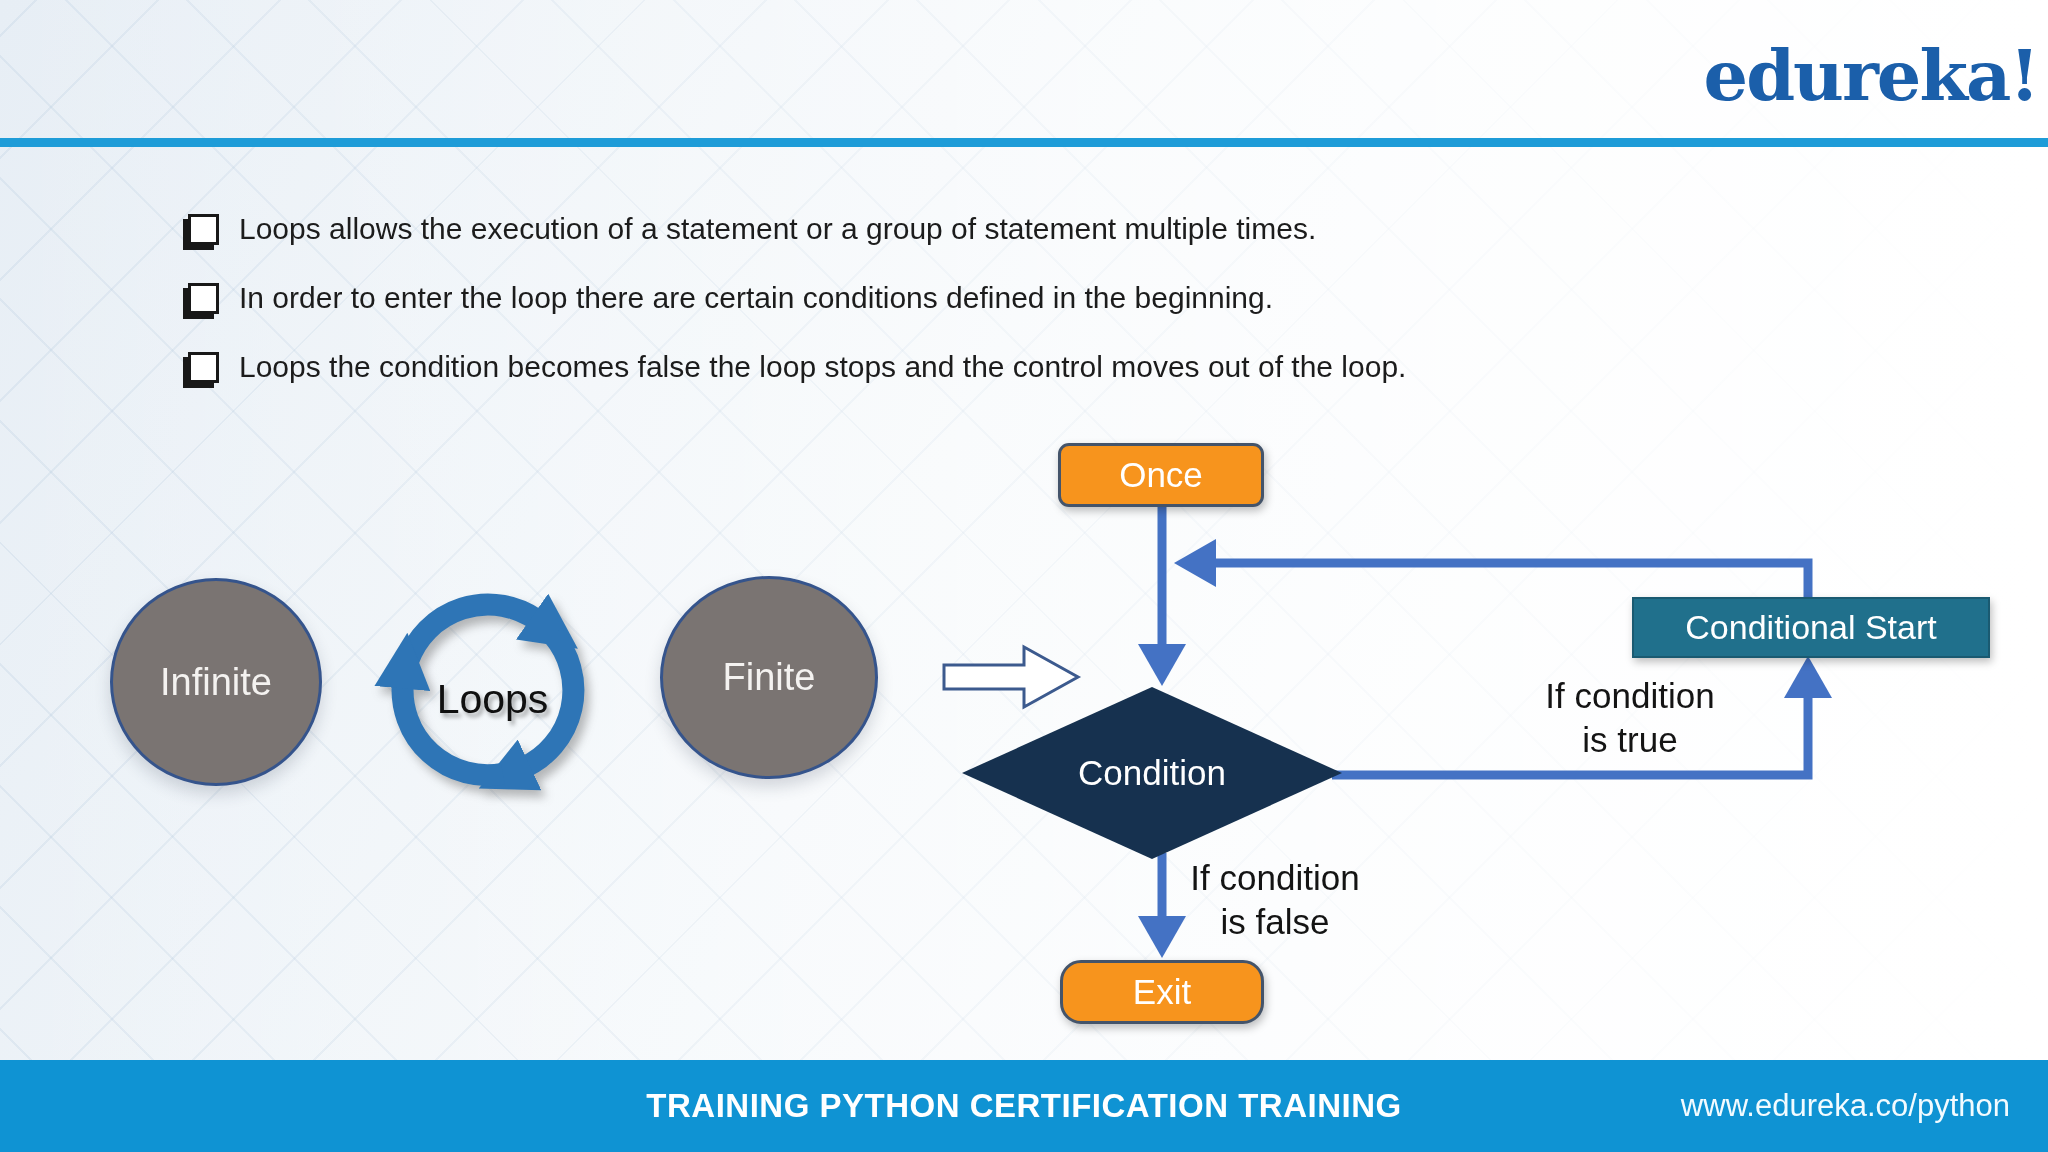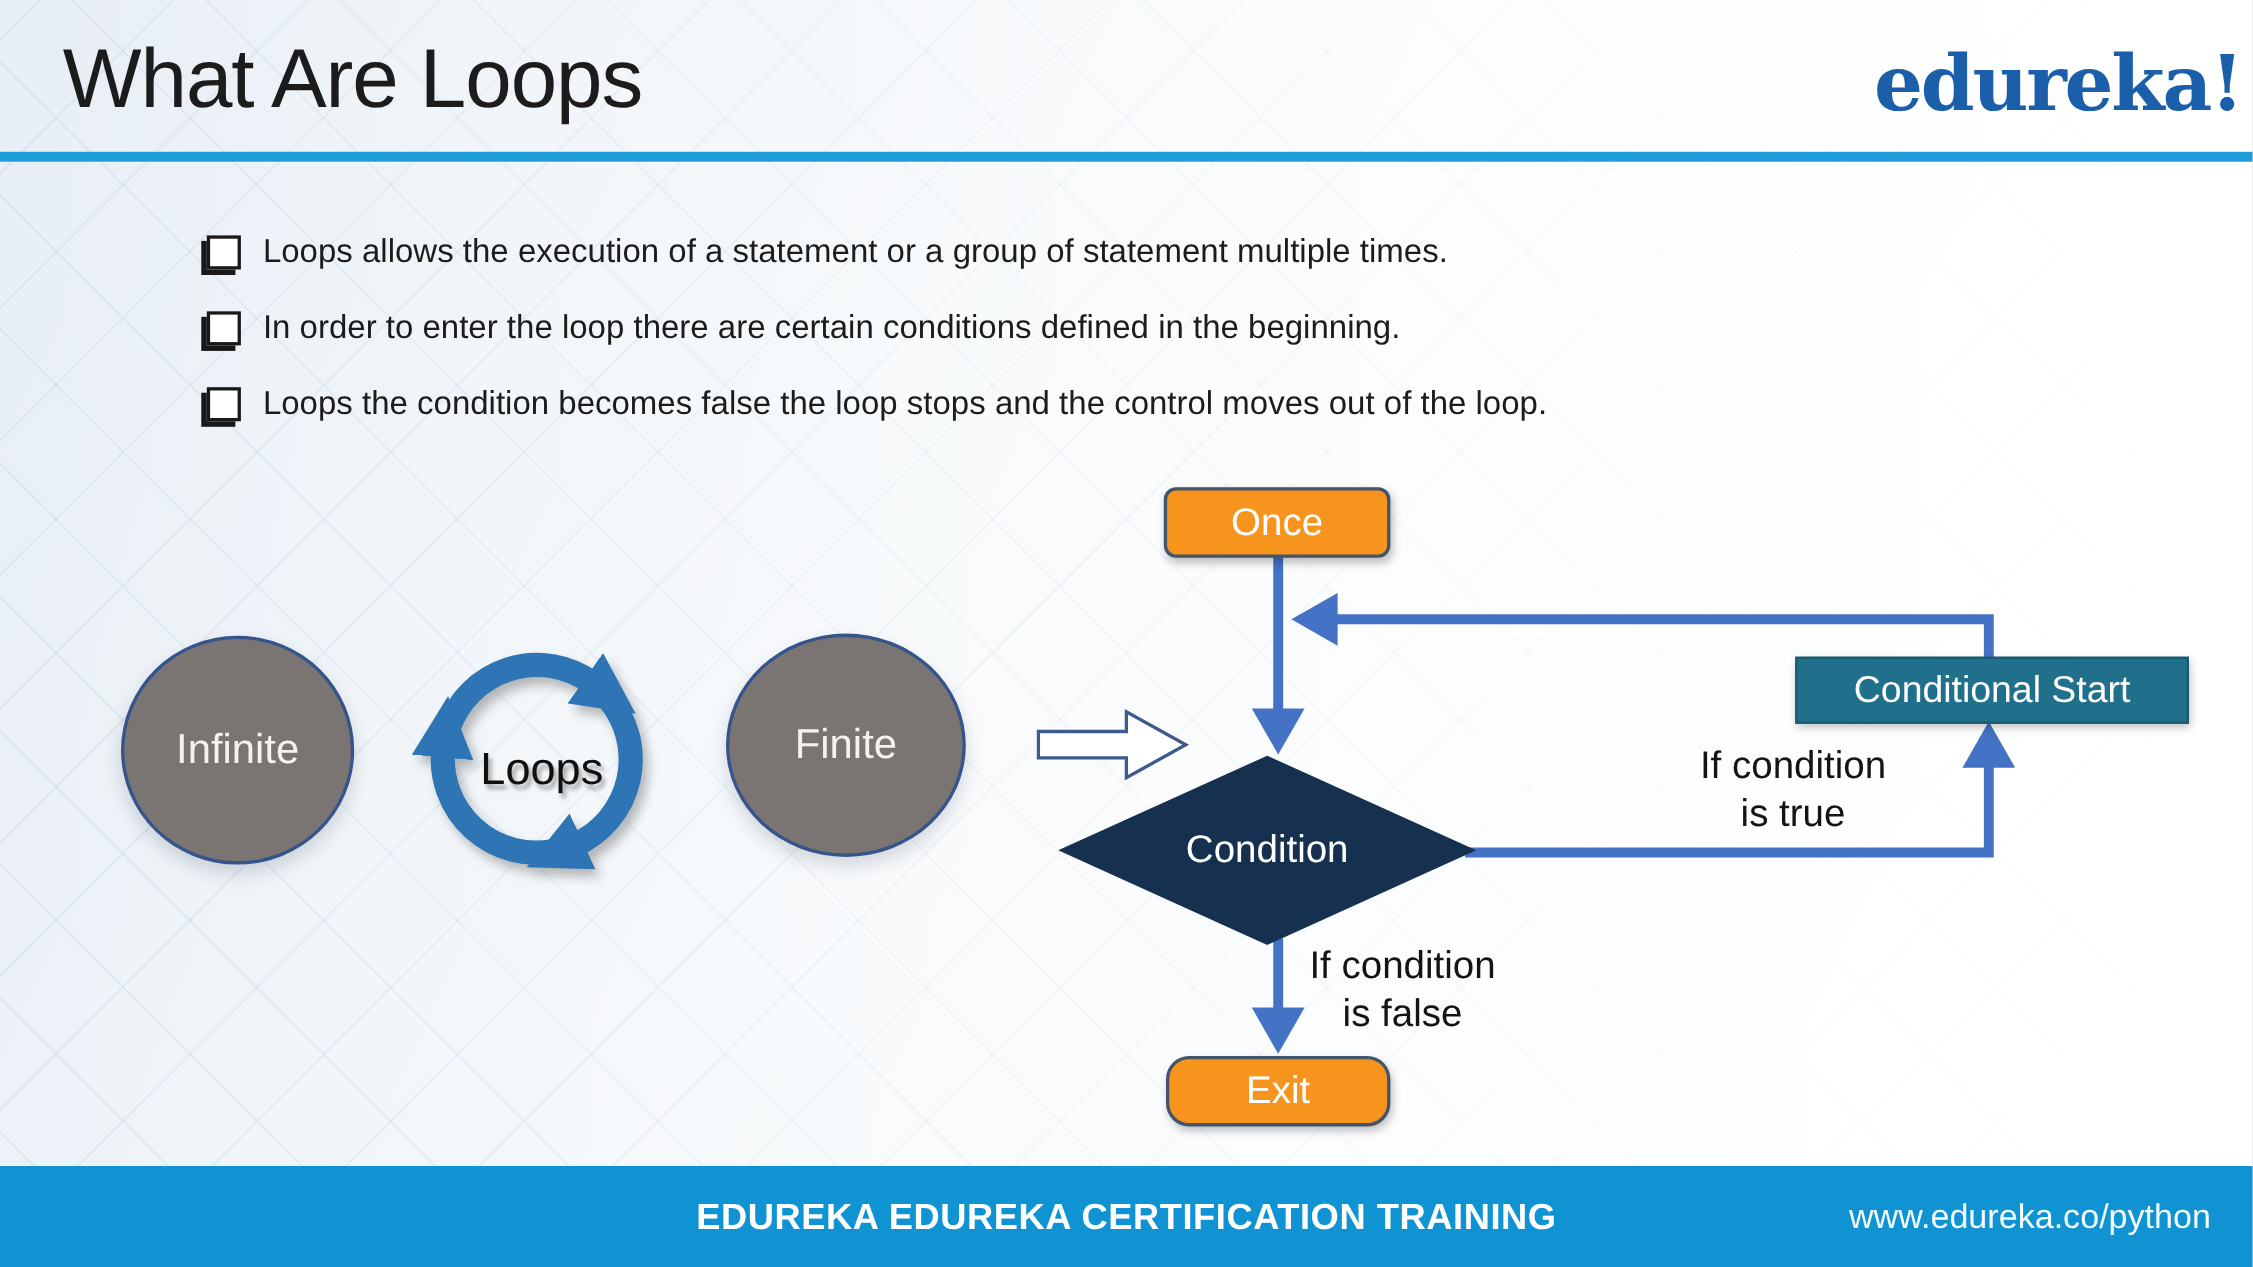--- a/index.html
+++ b/index.html
@@ -54,21 +54,20 @@
     display:flex;align-items:center;justify-content:center;}
   .footer-center{font-size:33px;font-weight:bold;color:#ffffff;letter-spacing:.5px;}
   .footer-right{position:absolute;right:38px;top:0;height:92px;display:flex;align-items:center;
     font-size:31px;color:#f2fbff;font-weight:400;}
 </style>
 </head>
 <body>
 
 <div class="slide">
 
-  <div class="abs title">What Are Loops</div>
   <div class="abs logo">edureka!</div>
   <div class="abs rule"></div>
 
   <div class="abs bullets">
     <div class="bullet-row">
       <span class="bullet-glyph"></span>
       <span class="bullet-text">Loops allows the execution of a statement or a group of statement multiple times.</span>
     </div>
     <div class="bullet-row">
       <span class="bullet-glyph"></span>
@@ -136,17 +135,17 @@
   <div class="abs branch-label label-true">
     <div>If condition</div>
     <div>is true</div>
   </div>
   <div class="abs branch-label label-false">
     <div>If condition</div>
     <div>is false</div>
   </div>
 
   <div class="abs footer">
-    <div class="footer-center">EDUREKA EDUREKA CERTIFICATION TRAINING</div>
+    <div class="footer-center">TRAINING PYTHON CERTIFICATION TRAINING</div>
     <div class="footer-right">www.edureka.co/python</div>
   </div>
 
 </div>
 
 </body></html>

